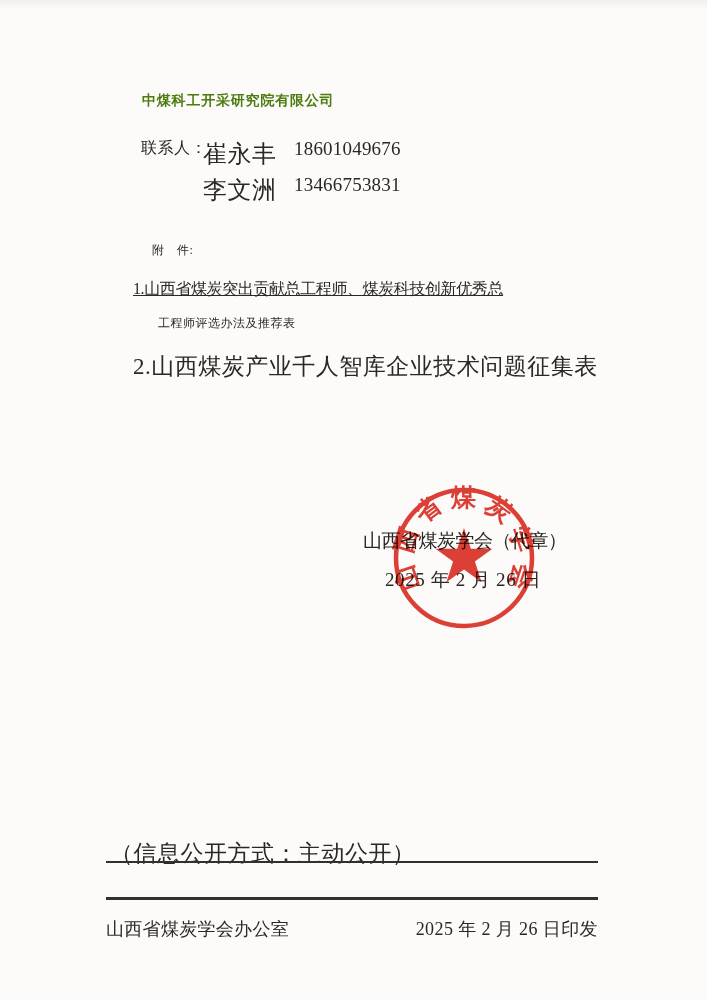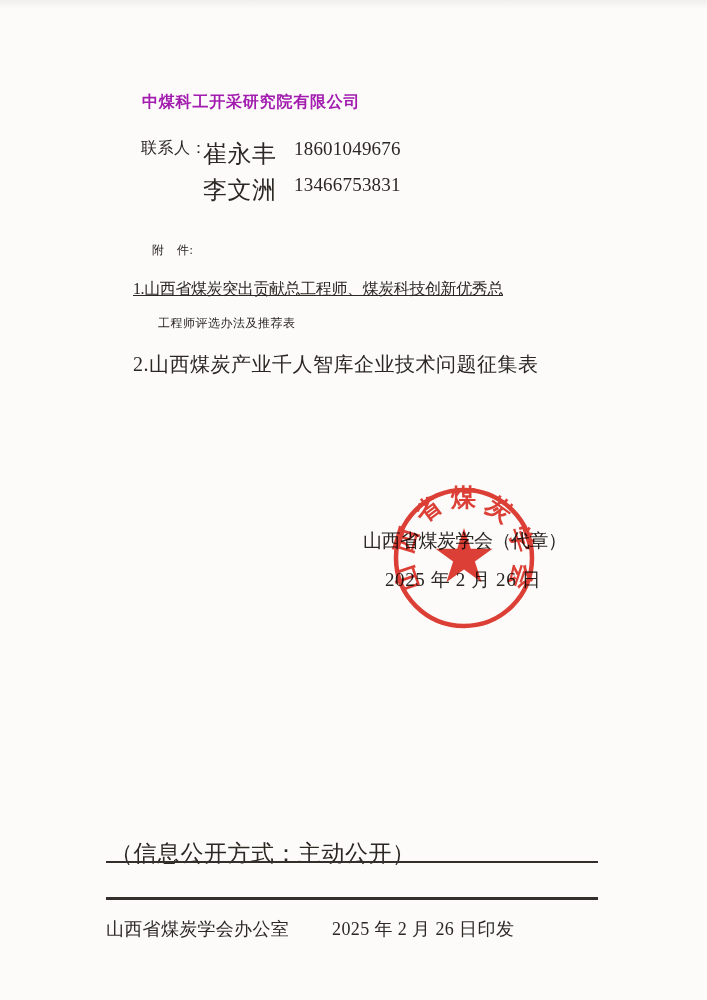--- a/index.html
+++ b/index.html
@@ -13,44 +13,44 @@
     font-family: "Liberation Serif", serif;
     color: #2b2824;
     overflow: hidden;
   }
   .scan-shade {
     position: absolute; top: 0; left: 0; right: 0; height: 9px;
     background: linear-gradient(#e6e4e1, rgba(255,255,255,0));
     opacity: .55;
   }
   .txt { position: absolute; white-space: nowrap; letter-spacing: 0.5px; }
-  .company { left: 142px; top: 92px; font-size: 16px; font-weight: 700; letter-spacing: 0.8px; color: #a21caf; }
+  .company { left: 142px; top: 92px; font-size: 14px; font-weight: 700; letter-spacing: 0.8px; color: #4d7c0f; }
   .row-contact1 { top: 138px; }
   .row-contact2 { top: 174px; }
   .c-label { position: absolute; left: 141px; font-size: 16px; }
   .c-name  { position: absolute; left: 203px; font-size: 24px; }
   .c-phone { position: absolute; left: 294px; font-size: 19px; letter-spacing: 0.2px; }
   .attach-label { left: 152px; top: 242px; font-size: 12px; }
   .attach-i1l1 { left: 133px; top: 279px; font-size: 16px; letter-spacing: -0.4px; text-decoration: underline; }
   .attach-i1l2 { left: 158px; top: 315px; font-size: 12px; }
-  .attach-i2   { left: 133px; top: 351px; font-size: 20px; }
+  .attach-i2   { left: 133px; top: 351px; font-size: 23px; }
   .signer    { left: 363px; top: 528px; font-size: 19px; letter-spacing: -0.5px; }
   .sign-date { left: 385px; top: 567px; font-size: 19px; letter-spacing: 0.6px; }
   .seal {
     position: absolute; left: 389px; top: 483px;
     mix-blend-mode: multiply; opacity: 0.93;
   }
   .seal-text { font-size: 25px; font-weight: 700; font-family: "Liberation Serif", serif; }
   .disclosure { left: 110px; top: 838px; font-size: 23px; }
   .rule { position: absolute; left: 106px; width: 492px; background: #33302c; }
   .rule-top { top: 861px; height: 2px; }
   .rule-bottom { top: 897px; height: 3px; }
   .footer-row {
     position: absolute; left: 106px; top: 869px; width: 492px;
-    display: flex; align-items: baseline;
+    display: flex; justify-content: space-between; align-items: baseline;
     font-size: 18px;
     gap: 43px;
   }
   .footer-issuer { letter-spacing: 0.3px; }
   .footer-print-date { letter-spacing: 0.4px; margin-top: 48px; }
 </style>
 </head>
 <body>
 
 <div class="page">

